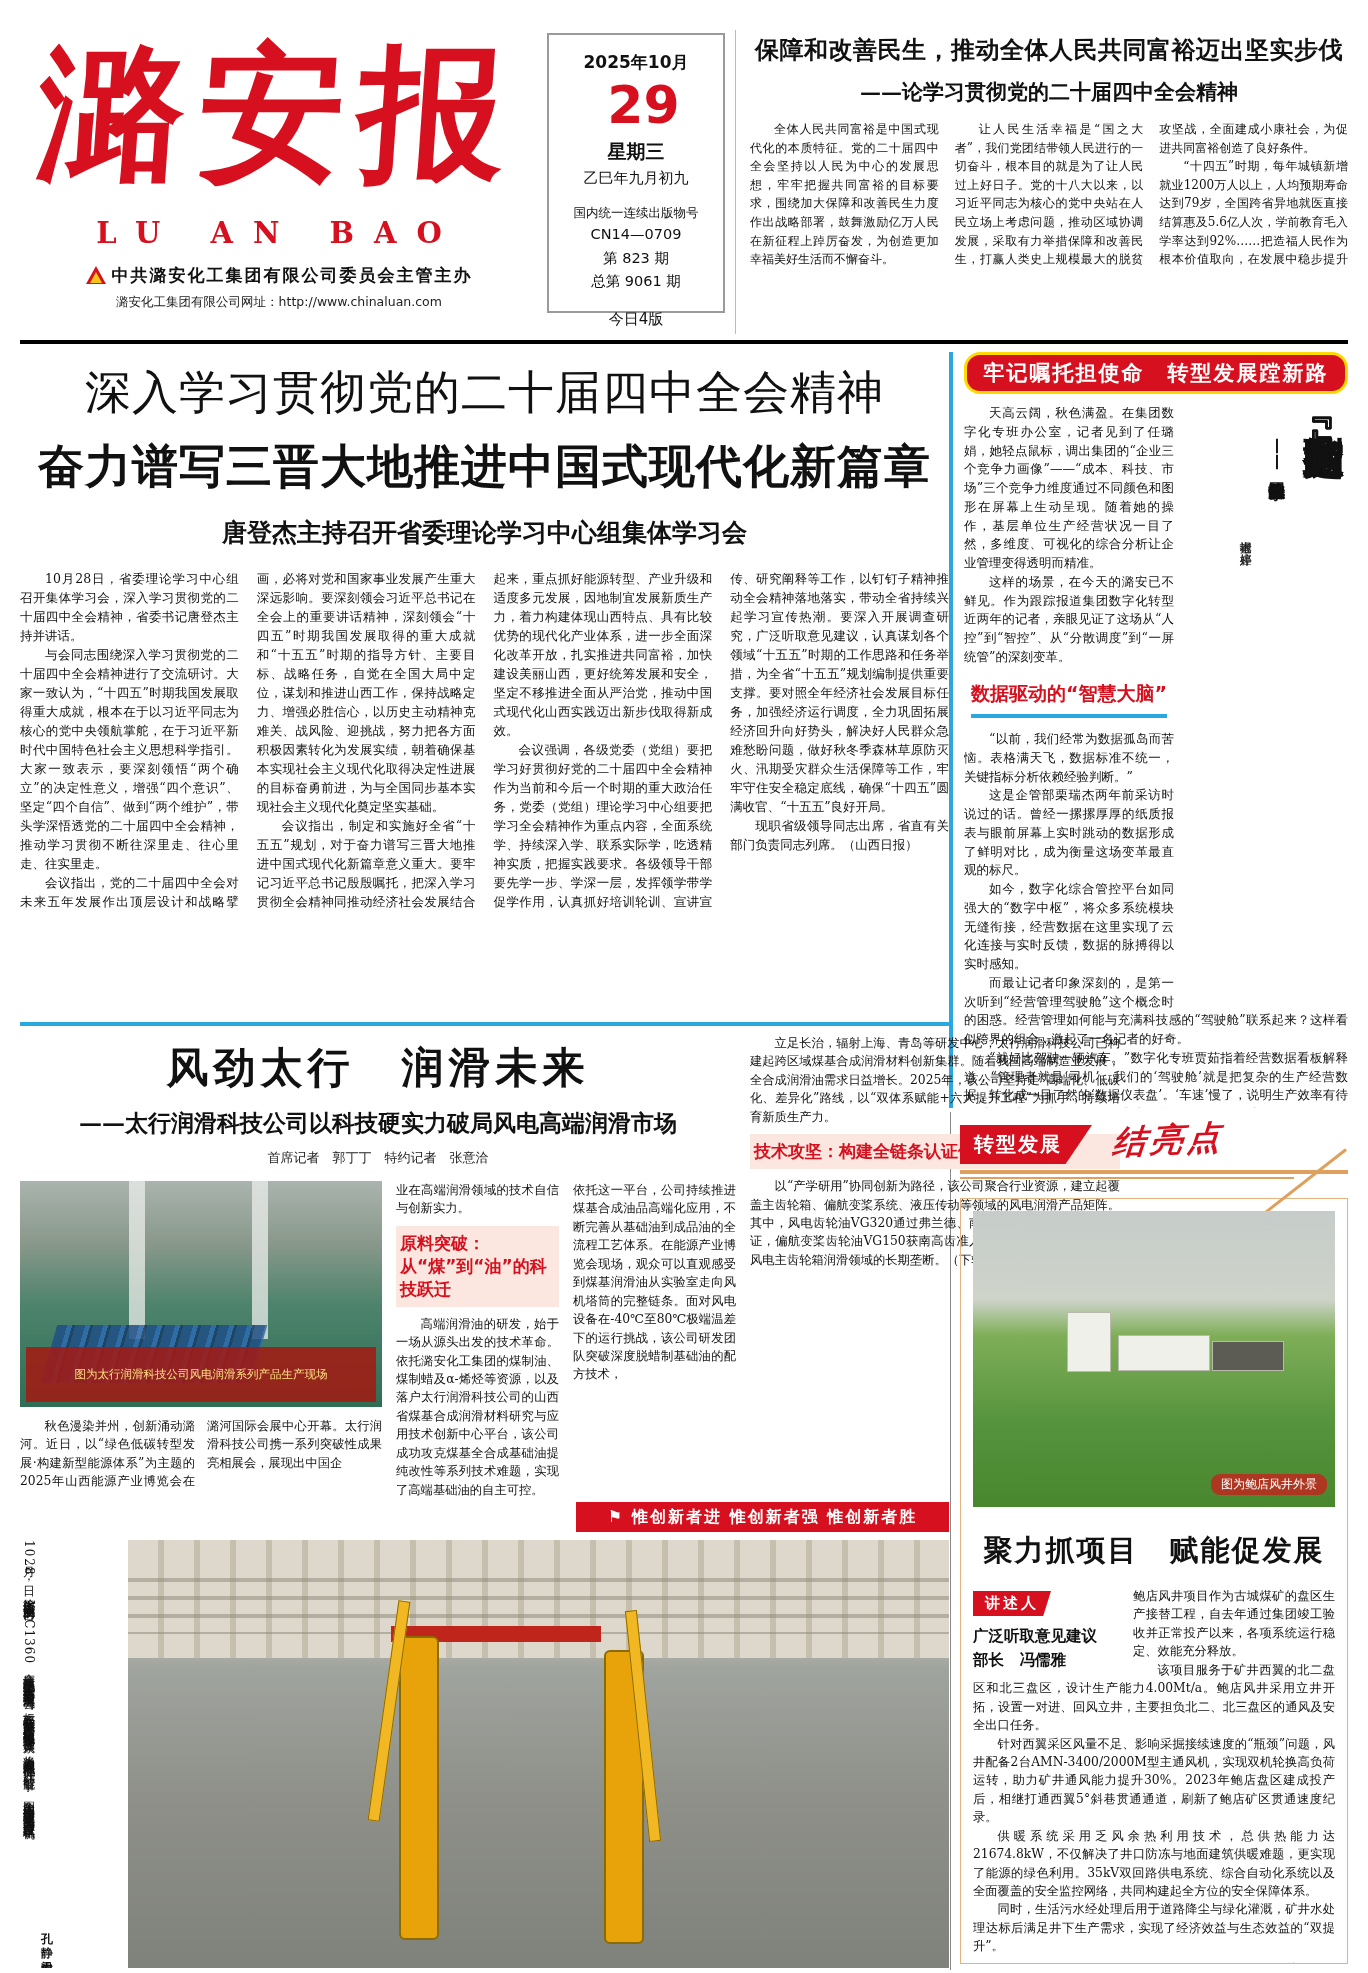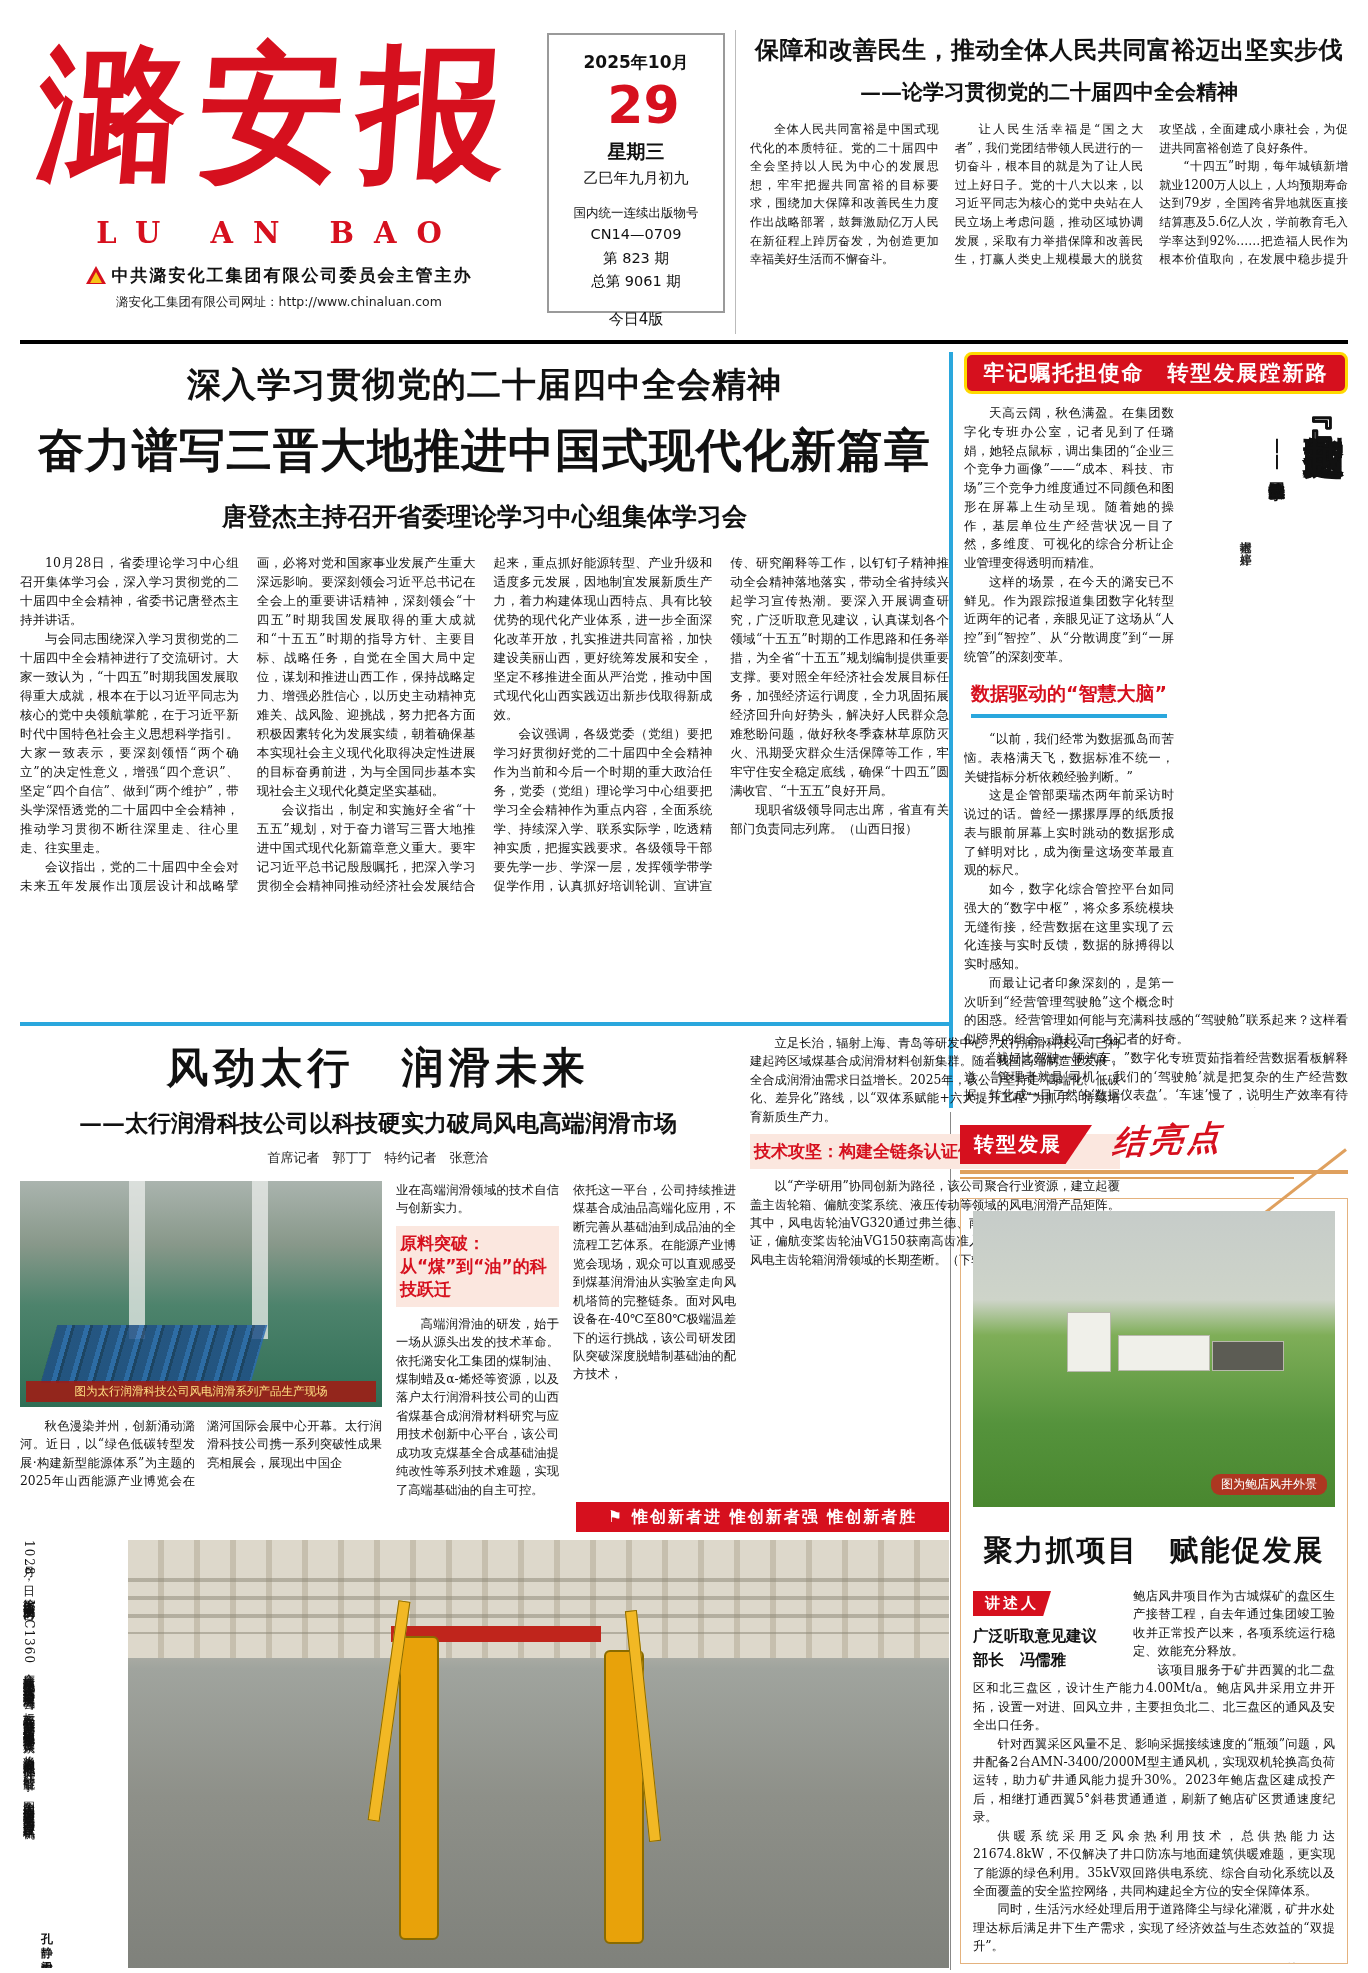--- a/index.html
+++ b/index.html
@@ -40,33 +40,33 @@
   .ed-title{font-family:"DejaVu Serif",serif;font-size:24px;font-weight:900;text-align:center;
             letter-spacing:0.5px;margin-top:4px;}
   .ed-sub{font-family:"DejaVu Serif",serif;font-size:21px;font-weight:900;text-align:center;margin-top:12px;}
   .ed-cols{margin-top:14px;columns:3;column-gap:16px;font-family:"DejaVu Serif",serif;
            font-size:12px;line-height:1.55;height:160px;overflow:hidden;}
 
   .rule-black{left:20px;top:340px;width:1328px;height:4px;background:#000;}
 
   
   .main-story{left:20px;top:350px;width:929px;}
-  .ms-h1{font-size:34px;font-weight:700;text-align:center;margin-top:12px;letter-spacing:1px;}
+  .ms-h1{font-size:46px;font-weight:400;text-align:center;margin-top:12px;letter-spacing:1px;}
   .ms-h2{font-size:46px;font-weight:900;text-align:center;margin-top:12px;letter-spacing:1px;}
   .ms-sub{font-family:"DejaVu Serif",serif;font-size:25px;font-weight:900;text-align:center;margin-top:18px;}
   .ms-cols{margin-top:20px;columns:4;column-gap:18px;font-family:"DejaVu Serif",serif;
            font-size:12.5px;line-height:1.52;height:402px;overflow:hidden;}
 
   .v-cyan{left:949px;top:352px;width:4px;height:756px;background:#2aa7dd;}
   .rule-cyan{left:20px;top:1022px;width:929px;height:4px;background:#2aa7dd;}
   .v-thin{left:950px;top:1112px;width:1px;height:858px;background:#888;}
 
   
   .sidebar{left:964px;top:352px;width:384px;height:756px;overflow:hidden;}
-  .sb-banner{height:36px;background:#d6101e;border:3px solid #ffd900;border-radius:8px;
+  .sb-banner{height:36px;background:#d6101e;border:3px solid #ffd900;border-radius:16px;
              color:#fff;font-size:21px;font-weight:900;text-align:center;line-height:36px;letter-spacing:2px;}
   .sb-body{margin-top:10px;font-family:"DejaVu Serif",serif;font-size:12.5px;line-height:1.5;}
   .sb-float{float:right;width:170px;height:600px;display:flex;justify-content:flex-end;gap:10px;padding-left:4px;}
   .sb-reporter{writing-mode:vertical-rl;font-size:12px;padding-top:128px;color:#222;}
   .sb-vsub{writing-mode:vertical-rl;font-size:16px;font-weight:bold;padding-top:34px;}
   .sb-vtitle{writing-mode:vertical-rl;font-size:41px;font-weight:900;line-height:1.2;height:560px;font-family:"DejaVu Sans",sans-serif;}
   .sb-subhead{text-align:center;margin:12px 0;text-indent:0;}
   .sb-subhead span{display:inline-block;color:#d6101e;font-size:19px;font-weight:900;
                    border-bottom:4px solid #2aa7dd;padding-bottom:7px;font-family:"DejaVu Sans",sans-serif;}
 
@@ -77,21 +77,21 @@
   .w-sub{font-family:"DejaVu Serif",serif;font-size:23px;font-weight:900;text-align:center;margin-top:12px;}
   .w-byline{font-size:13px;text-align:center;margin-top:10px;color:#222;}
   .w-row{display:flex;gap:14px;margin-top:14px;}
   .w-photoblock{width:362px;}
   .w-photo{height:226px;position:relative;overflow:hidden;
            background:linear-gradient(180deg,#aab4ae 0%,#88988a 28%,#4d836c 55%,#2f6e55 100%);}
   .w-beam{position:absolute;top:0;width:16px;height:70%;background:rgba(235,238,235,.75);}
   .w-drums{position:absolute;bottom:24px;left:8%;width:58%;height:58px;opacity:.85;transform:skewX(-16deg);
            background:repeating-linear-gradient(90deg,#1f4f86 0 10px,#2a6ab0 10px 15px,#173c63 15px 18px);}
   .w-caption{position:absolute;bottom:5px;left:6px;right:6px;background:rgba(165,25,18,.85);
-             color:#ffe082;font-size:11.5px;text-align:center;padding:3px 2px;}
+             color:#ffe082;font-size:11.5px;text-align:center;padding:20px 2px;}
   .w-lead{margin-top:10px;columns:2;column-gap:12px;font-family:"DejaVu Serif",serif;
           font-size:12.3px;line-height:1.5;height:96px;overflow:hidden;}
   .w-col{flex:1;font-family:"DejaVu Serif",serif;font-size:12.3px;line-height:1.5;}
   .wind-right{flex:1;font-family:"DejaVu Serif",serif;font-size:12.3px;line-height:1.5;}
   .w-subhead{background:#fbe7df;color:#d6101e;font-weight:900;font-size:17px;line-height:1.35;
              padding:6px 4px;margin:8px 0;text-indent:0;text-align:left;font-family:"DejaVu Sans",sans-serif;}
   .slogan{left:576px;top:1502px;width:373px;height:30px;background:#d6101e;color:#fff;
           font-weight:900;font-size:16px;text-align:center;line-height:30px;letter-spacing:2px;}
   .flame{color:#fff;margin-right:8px;}
 

